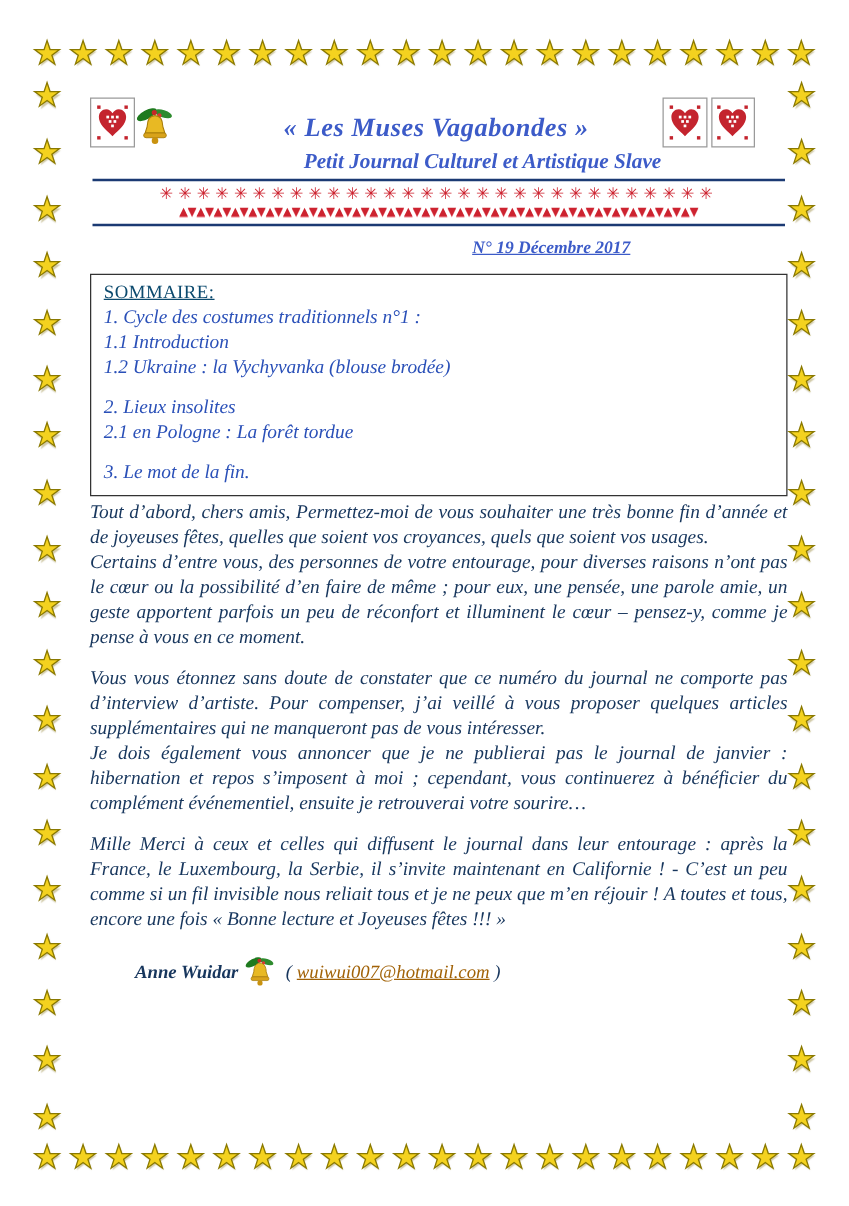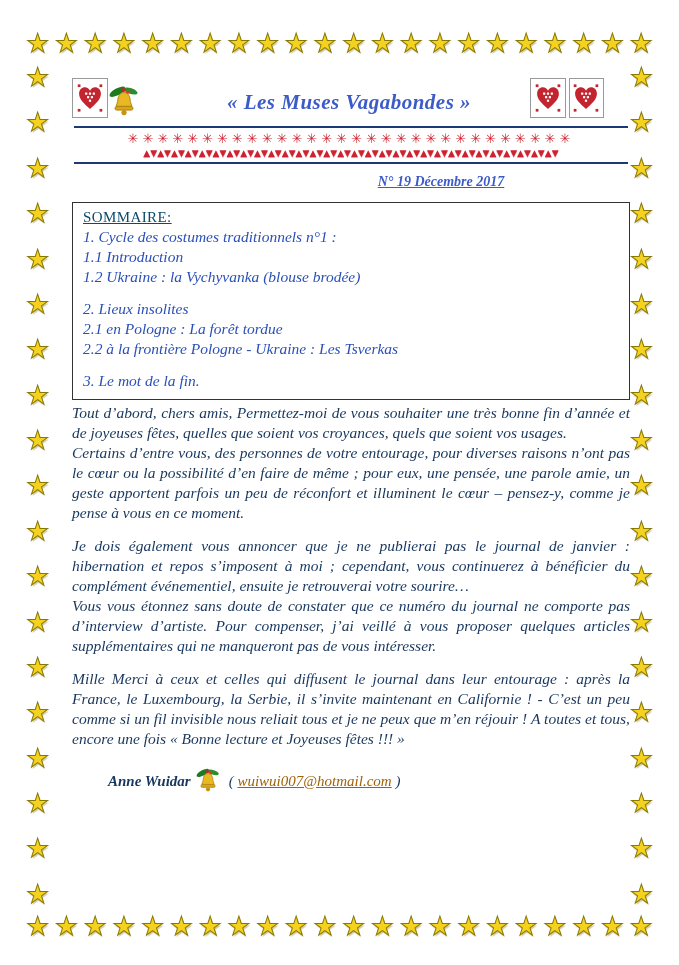--- a/index.html
+++ b/index.html
@@ -186,20 +186,21 @@
           <svg>
               <use href="#heart-sym"></use>
             </svg>
         </div>
         <svg class="bell-svg">
             <use href="#bell-sym"></use>
           </svg>
       </div>
       <div class="titles">
         <div class="title">« Les Muses Vagabondes »</div>
+        <div class="subtitle">Petit Journal Culturel et Artistique Slave</div>
       </div>
       <div class="hearts-right">
         <div class="heart-box">
           <svg>
               <use href="#heart-sym"></use>
             </svg>
         </div>
         <div class="heart-box">
           <svg>
               <use href="#heart-sym"></use>
@@ -223,32 +224,31 @@
 
     <div class="sommaire">
       <div class="som-heading">SOMMAIRE:</div>
       <div id="sommaire-list">
           <div class="som-item">1. Cycle des costumes traditionnels n°1 :</div>
           <div class="som-item">1.1 Introduction</div>
           <div class="som-item">1.2 Ukraine : la Vychyvanka (blouse brodée)</div>
           <div class="som-item blank"></div>
           <div class="som-item">2. Lieux insolites</div>
           <div class="som-item">2.1 en Pologne : La forêt tordue</div>
-          <div class="som-item">2.2 à la frontière Pologne - Ukraine : Les Tsverkas</div>
           <div class="som-item blank"></div>
           <div class="som-item">3. Le mot de la fin.</div>
         </div>
     </div>
 
     <div class="body-text" id="body-paragraphs">
         <p class="para">Tout d’abord, chers amis, Permettez-moi de vous souhaiter une très bonne fin d’année et de joyeuses fêtes, quelles que soient vos croyances, quels que soient vos usages.</p>
         <p class="para">Certains d’entre vous, des personnes de votre entourage, pour diverses raisons n’ont pas le cœur ou la possibilité d’en faire de même ; pour eux, une pensée, une parole amie, un geste apportent parfois un peu de réconfort et illuminent le cœur – pensez-y, comme je pense à vous en ce moment.</p>
         <p class="para blank"></p>
+        <p class="para">Vous vous étonnez sans doute de constater que ce numéro du journal ne comporte pas d’interview d’artiste. Pour compenser, j’ai veillé à vous proposer quelques articles supplémentaires qui ne manqueront pas de vous intéresser.</p>
         <p class="para">Je dois également vous annoncer que je ne publierai pas le journal de janvier : hibernation et repos s’imposent à moi ; cependant, vous continuerez à bénéficier du complément événementiel, ensuite je retrouverai votre sourire…</p>
-        <p class="para">Vous vous étonnez sans doute de constater que ce numéro du journal ne comporte pas d’interview d’artiste. Pour compenser, j’ai veillé à vous proposer quelques articles supplémentaires qui ne manqueront pas de vous intéresser.</p>
         <p class="para blank"></p>
         <p class="para">Mille Merci à ceux et celles qui diffusent le journal dans leur entourage : après la France, le Luxembourg, la Serbie, il s’invite maintenant en Californie ! - C’est un peu comme si un fil invisible nous reliait tous et je ne peux que m’en réjouir ! A toutes et tous, encore une fois « Bonne lecture et Joyeuses fêtes !!! »</p>
       </div>
 
     <div class="signature">
       <span class="sig-name">Anne Wuidar</span>
       <svg class="bell-small">
           <use href="#bell-sym"></use>
         </svg>
       <span class="sig-email"><span>(</span> <a href="#">wuiwui007@hotmail.com</a> <span>)</span></span>

